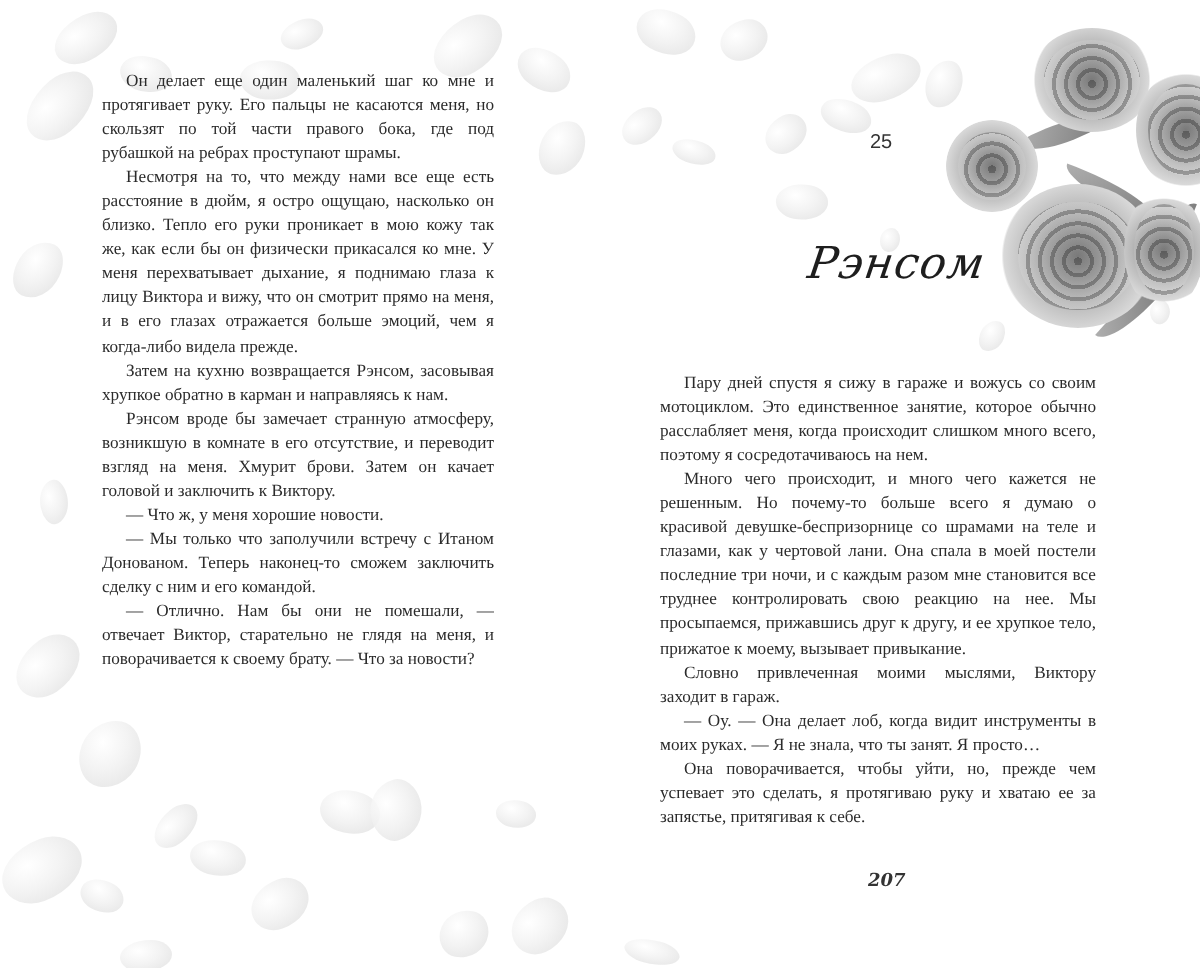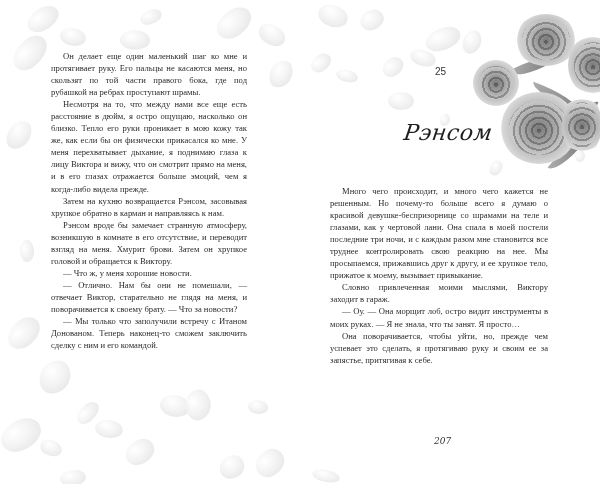--- a/index.html
+++ b/index.html
@@ -25,42 +25,42 @@
 
   .text-block {
     position: absolute;
     font-size: 8.6px;
     line-height: 12.05px;
     text-align: justify;
     color: #2b2b2b;
   }
   .text-block p { margin: 0; text-indent: 12px; }
   .text-block p.dlg { text-indent: 12px; }
-  .left .text-block { left: 51px; top: 50px; width: 196px; }
+  .left .text-block { left: 51px; top: 34px; width: 196px; }
   .right .text-block { left: 330px; top: 185px; width: 218px; }
   .right .text-block { left: 30px; }
 
   .page-number-top {
     position: absolute; left: 135px; top: 66px;
     font-family: "Liberation Sans", "DejaVu Sans", sans-serif;
     font-size: 10px; color: #333;
   }
   .chapter-title {
     position: absolute; left: 104px; top: 120px;
     font-family: "DejaVu Serif", serif;
     font-style: italic;
     font-size: 22px;
     letter-spacing: 0.5px;
     color: #1e1e1e;
     transform: skewX(-8deg);
   }
   .folio {
     position: absolute; left: 134px; top: 436px;
     font-family: "DejaVu Serif", serif;
-    font-size: 9px; font-weight: normal; font-style: italic;
+    font-size: 9px; font-weight: bold; font-style: italic;
     color: #333;
   }
 
   
   .flower {
     position: absolute; border-radius: 50%;
     background:
       radial-gradient(circle at 50% 50%, #6a6a6a 0%, #8a8a8a 20%, #b9b9b9 45%, #d9d9d9 70%, rgba(255,255,255,0) 72%);
   }
   .flower::before {
@@ -104,24 +104,24 @@
       <div class="petal" style="left:220px;top:455px;width:24px;height:24px;transform:rotate(10deg)"></div>
       <div class="petal" style="left:255px;top:450px;width:30px;height:26px;transform:rotate(-25deg)"></div>
       <div class="petal" style="left:248px;top:400px;width:20px;height:14px;transform:rotate(15deg)"></div>
       <div class="petal" style="left:60px;top:470px;width:26px;height:16px;transform:rotate(0deg)"></div>
     </div>
 
     <div class="text-block">
       <p>Он делает еще один маленький шаг ко мне и протягивает руку. Его пальцы не касаются меня, но скользят по той части правого бока, где под рубашкой на ребрах проступают шрамы.</p>
       <p>Несмотря на то, что между нами все еще есть расстояние в дюйм, я остро ощущаю, насколько он близко. Тепло его руки проникает в мою кожу так же, как если бы он физически прикасался ко мне. У меня перехватывает дыхание, я поднимаю глаза к лицу Виктора и вижу, что он смотрит прямо на меня, и в его глазах отражается больше эмоций, чем я когда-либо видела прежде.</p>
       <p>Затем на кухню возвращается Рэнсом, засовывая хрупкое обратно в карман и направляясь к нам.</p>
-      <p>Рэнсом вроде бы замечает странную атмосферу, возникшую в комнате в его отсутствие, и переводит взгляд на меня. Хмурит брови. Затем он хрупкое головой и обращается к Виктору.</p>
+      <p>Рэнсом вроде бы замечает странную атмосферу, возникшую в комнате в его отсутствие, и переводит взгляд на меня. Хмурит брови. Затем он качает головой и заключить к Виктору.</p>
       <p class="dlg">— Что ж, у меня хорошие новости.</p>
+      <p class="dlg">— Мы только что заполучили встречу с Итаном Донованом. Теперь наконец-то сможем заключить сделку с ним и его командой.</p>
       <p class="dlg">— Отлично. Нам бы они не помешали, — отвечает Виктор, старательно не глядя на меня, и поворачивается к своему брату. — Что за новости?</p>
-      <p class="dlg">— Мы только что заполучили встречу с Итаном Донованом. Теперь наконец-то сможем заключить сделку с ним и его командой.</p>
     </div>
   </div>
 
   <div class="page right">
     <div>
       <div class="petal" style="left:18px;top:5px;width:30px;height:22px;transform:rotate(30deg)"></div>
       <div class="petal" style="left:60px;top:10px;width:24px;height:20px;transform:rotate(-10deg)"></div>
       <div class="petal" style="left:10px;top:55px;width:22px;height:16px;transform:rotate(-30deg)"></div>
       <div class="petal" style="left:36px;top:70px;width:22px;height:12px;transform:rotate(20deg)"></div>
       <div class="petal" style="left:82px;top:58px;width:22px;height:18px;transform:rotate(-25deg)"></div>
@@ -145,21 +145,22 @@
       <div class="flower" style="left:268px;top:35px;width:50px;height:60px;"></div>
       <div class="flower" style="left:173px;top:60px;width:46px;height:46px;"></div>
       <div class="flower" style="left:200px;top:92px;width:78px;height:72px;"></div>
       <div class="flower" style="left:262px;top:95px;width:40px;height:60px;"></div>
     </div>
 
     <div class="page-number-top">25</div>
     <div class="chapter-title">Рэнсом</div>
 
     <div class="text-block">
+      <p>Пару дней спустя я сижу в гараже и вожусь со своим мотоциклом. Это единственное занятие, которое обычно расслабляет меня, когда происходит слишком много всего, поэтому я сосредотачиваюсь на нем.</p>
       <p>Много чего происходит, и много чего кажется не решенным. Но почему-то больше всего я думаю о красивой девушке-беспризорнице со шрамами на теле и глазами, как у чертовой лани. Она спала в моей постели последние три ночи, и с каждым разом мне становится все труднее контролировать свою реакцию на нее. Мы просыпаемся, прижавшись друг к другу, и ее хрупкое тело, прижатое к моему, вызывает привыкание.</p>
       <p>Словно привлеченная моими мыслями, Виктору заходит в гараж.</p>
-      <p class="dlg">— Оу. — Она морщит лоб, остро видит инструменты в моих руках. — Я не знала, что ты занят. Я просто…</p>
-      <p>Она поворачивается, чтобы уйти, но, прежде чем успевает это сделать, я протягиваю руку и своим ее за запястье, притягивая к себе.</p>
+      <p class="dlg">— Оу. — Она делает лоб, когда видит инструменты в моих руках. — Я не знала, что ты занят. Я просто…</p>
+      <p>Она поворачивается, чтобы уйти, но, прежде чем успевает это сделать, я протягиваю руку и хватаю ее за запястье, притягивая к себе.</p>
     </div>
 
     <div class="folio">207</div>
   </div>
 </div>
 
 </body></html>

